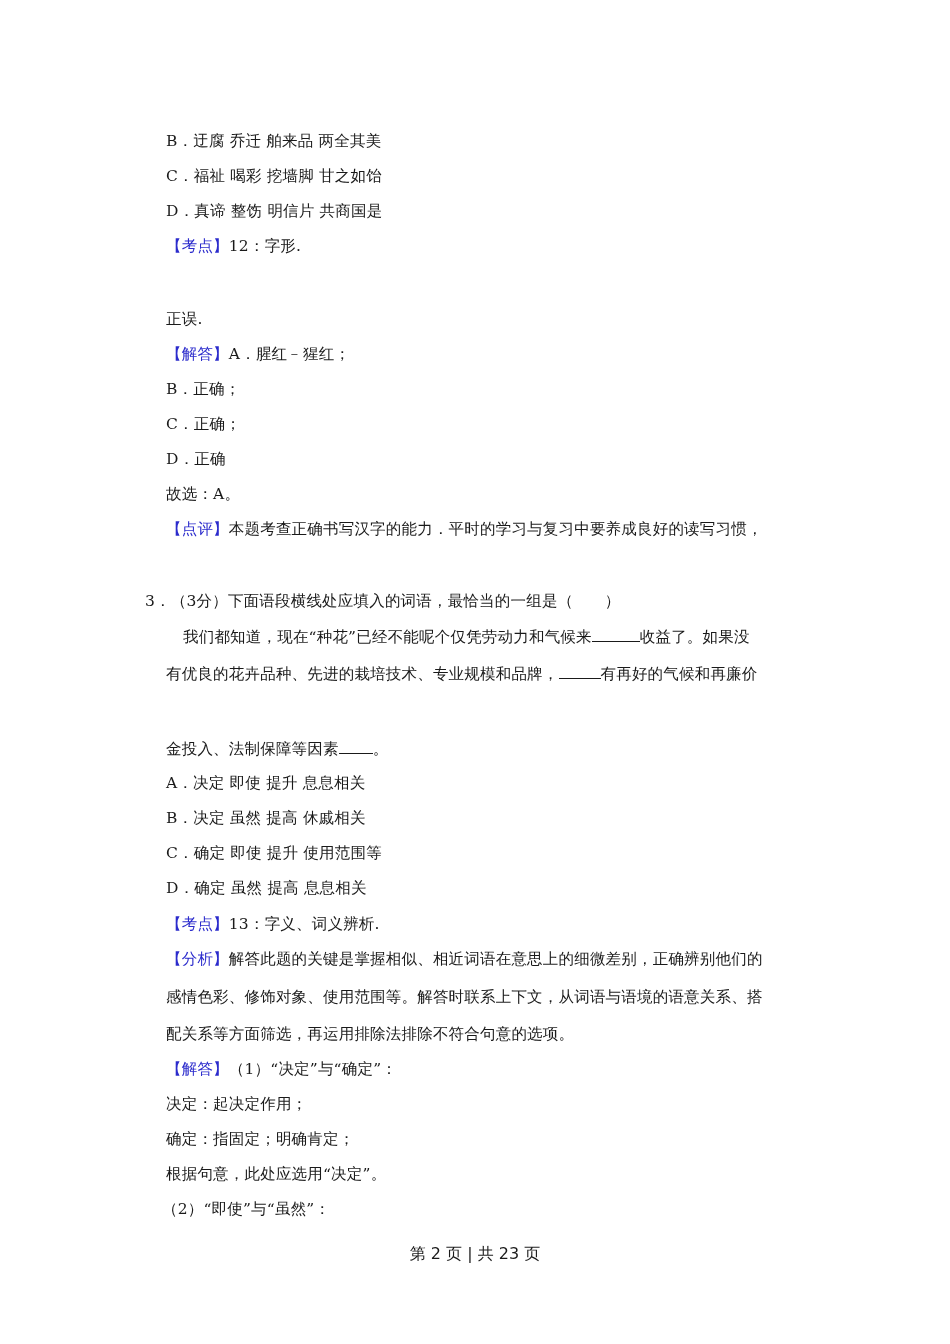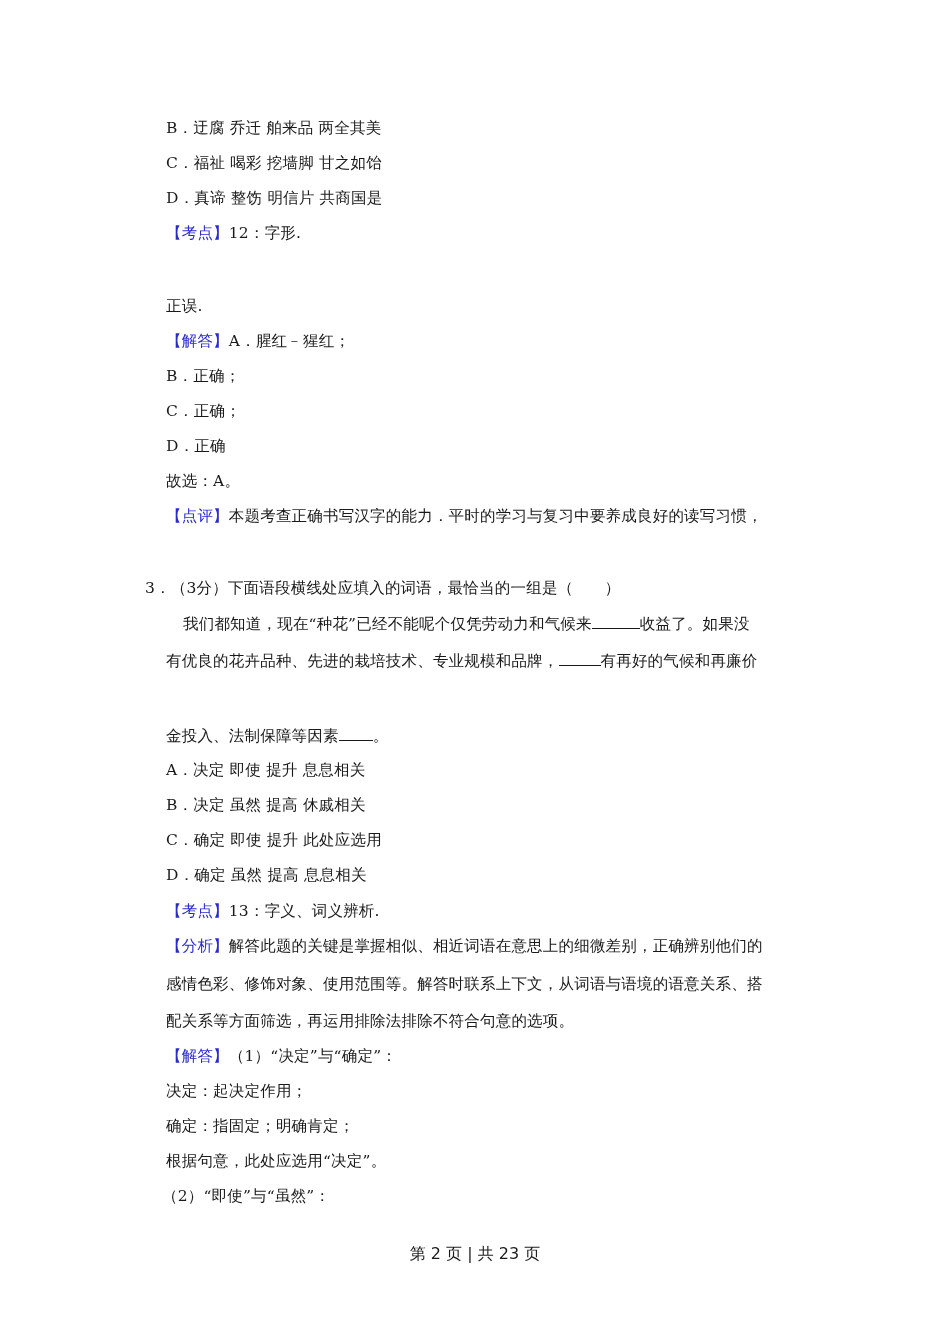--- a/index.html
+++ b/index.html
@@ -4,21 +4,21 @@
 <style>
   html, body { margin: 0; padding: 0; background: #ffffff; }
   body {
     width: 950px; height: 1344px; position: relative; overflow: hidden;
     font-family: "DejaVu Serif", "Liberation Serif", serif;
     color: #1a1a1a;
   }
   .page { position: absolute; left: 0; top: 0; width: 950px; height: 1344px; }
   .line {
     position: absolute; left: 166px; font-size: 15.5px; line-height: 20px;
-    white-space: nowrap; letter-spacing: 0.2px;
+    white-space: nowrap; letter-spacing: 0.2px; margin-top: 13px;
   }
   .line.q { left: 145px; }
   .line.indent { left: 183px; }
   .tag { color: #2b2bcc; }
   .blank { display: inline-block; border-bottom: 1.4px solid #1a1a1a; height: 14px; vertical-align: baseline; }
   .footer {
     position: absolute; top: 1244px; left: 0; width: 950px; text-align: center;
     font-family: "DejaVu Sans", "Liberation Sans", sans-serif; font-size: 16px; color: #1a1a1a;
   }
 </style>
@@ -44,21 +44,21 @@
   <div class="line" style="top:506px"><span class="tag">【点评】</span><span>本题考查正确书写汉字的能力．平时的学习与复习中要养成良好的读写习惯，</span></div>
 
   <div class="line q" style="top:578px">3．（3分）下面语段横线处应填入的词语，最恰当的一组是（　　）</div>
 
   <div class="line indent" style="top:614px"><span>我们都知道，现在“种花”已经不能呢个仅凭劳动力和气候来</span><span class="blank" style="width:48px"></span><span>收益了。如果没</span></div>
   <div class="line" style="top:651px"><span>有优良的花卉品种、先进的栽培技术、专业规模和品牌，</span><span class="blank" style="width:42px"></span><span>有再好的气候和再廉价</span></div>
   <div class="line" style="top:726px"><span>金投入、法制保障等因素</span><span class="blank" style="width:34px"></span><span>。</span></div>
 
   <div class="line" style="top:760px"><span>A．</span><span>决定 即使 提升 息息相关</span></div>
   <div class="line" style="top:795px"><span>B．</span><span>决定 虽然 提高 休戚相关</span></div>
-  <div class="line" style="top:830px"><span>C．</span><span>确定 即使 提升 此处应选用</span></div>
+  <div class="line" style="top:830px"><span>C．</span><span>确定 即使 提升 使用范围等</span></div>
   <div class="line" style="top:865px"><span>D．</span><span>确定 虽然 提高 息息相关</span></div>
 
   <div class="line" style="top:901px"><span class="tag">【考点】</span><span>13：字义、词义辨析.</span></div>
 
   <div class="line" style="top:936px"><span class="tag">【分析】</span><span>解答此题的关键是掌握相似、相近词语在意思上的细微差别，正确辨别他们的</span></div>
   <div class="line" style="top:1011px">配关系等方面筛选，再运用排除法排除不符合句意的选项。</div>
   <div class="line" style="top:974px">感情色彩、修饰对象、使用范围等。解答时联系上下文，从词语与语境的语意关系、搭</div>
 
   <div class="line" style="top:1046px"><span class="tag">【解答】</span><span>（1）“决定”与“确定”：</span></div>
   <div class="line" style="top:1081px">决定：起决定作用；</div>

